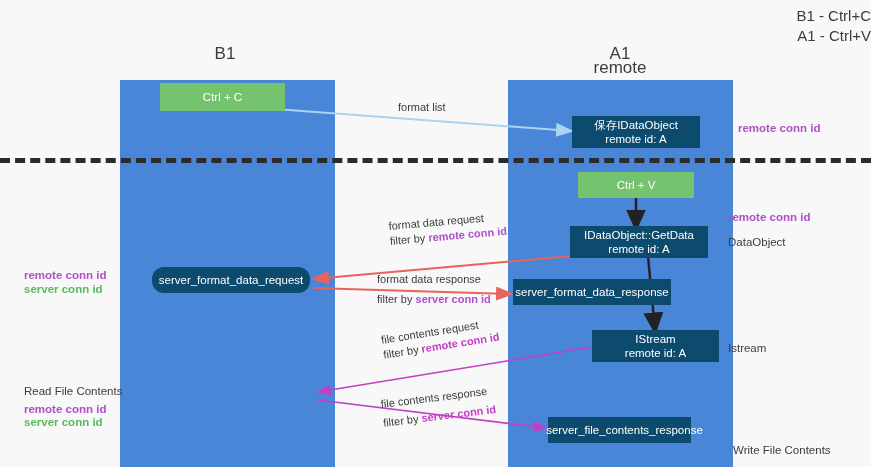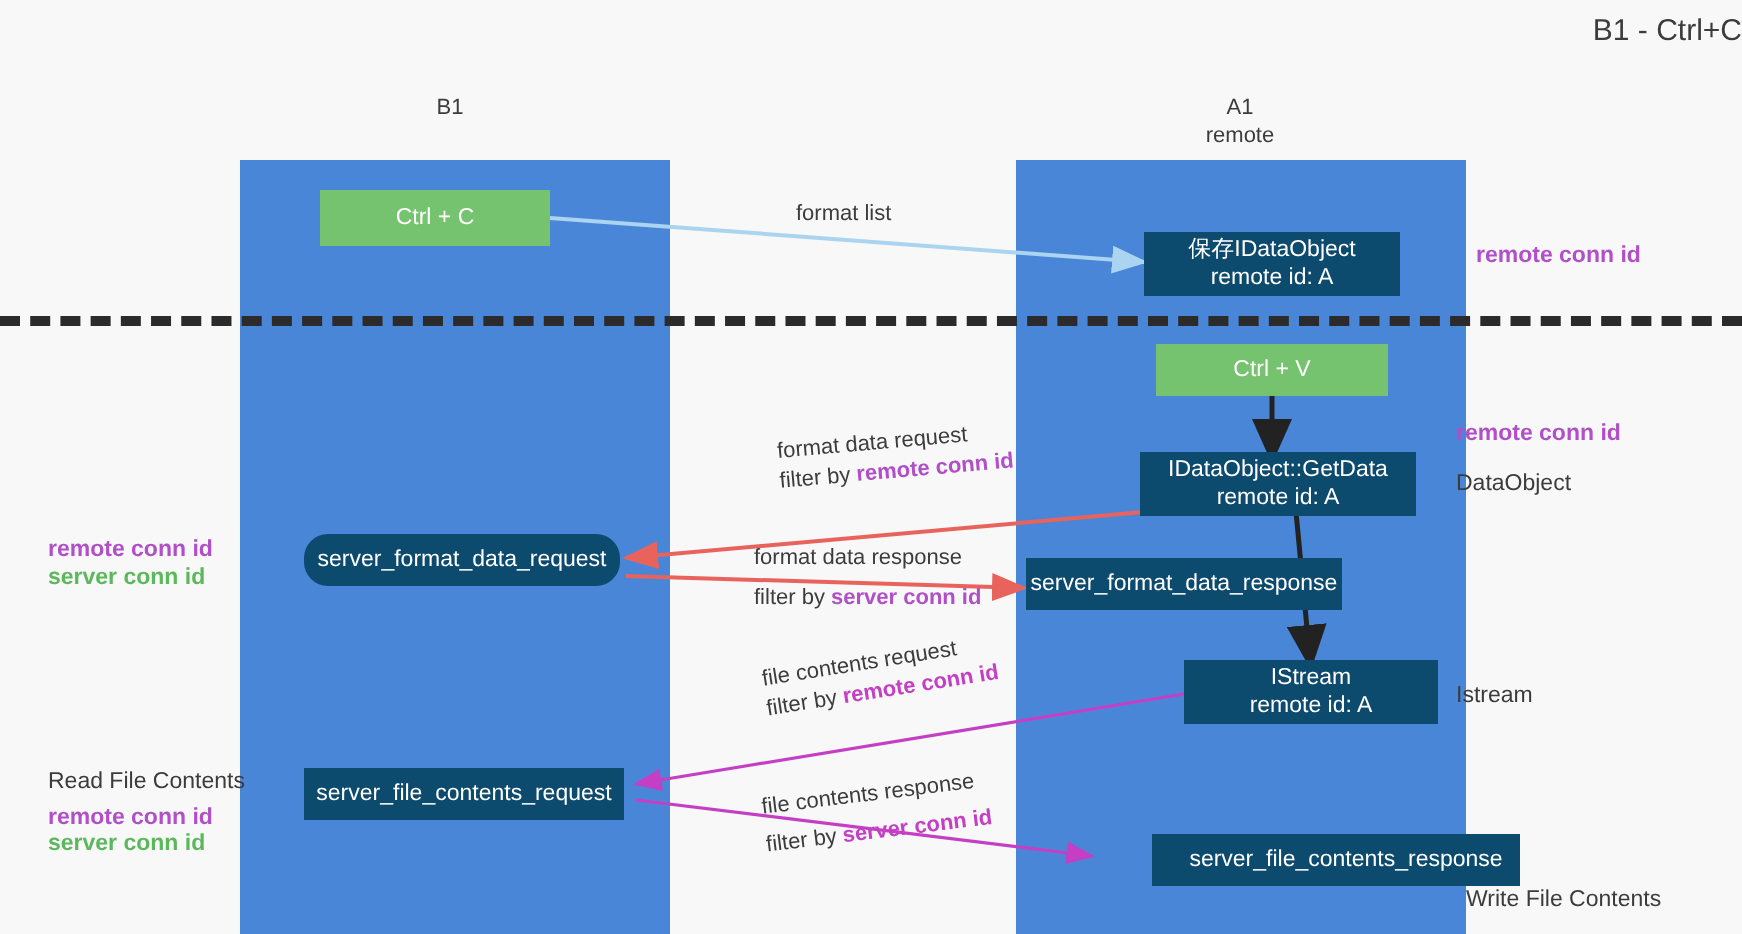--- a/index.html
+++ b/index.html
@@ -18,21 +18,21 @@
   .lane {
     position: absolute;
     background: #4a86d8;
   }
   #lane-b1 { left: 120px; top: 80px; width: 215px; height: 387px; }
   #lane-a1 { left: 508px; top: 80px; width: 225px; height: 387px; }
 
   .lane-header {
     position: absolute;
     text-align: center;
-    font-size: 11px;
+    font-size: 17px;
     color: #3c3c3c;
     line-height: 14px;
   }
   #hdr-b1 { left: 150px; top: 47px; width: 150px; }
   #hdr-a1 { left: 545px; top: 47px; width: 150px; }
 
   #title {
     position: absolute;
     left: 0; top: 6px;
     width: 871px;
@@ -97,20 +97,21 @@
     z-index: 9;
   }
 </style>
 </head>
 <body>
 
 <div id="canvas">
 
   <div id="title">
     <div>B1 - Ctrl+C</div>
+    <div>A1 - Ctrl+V</div>
   </div>
 
   <div id="hdr-b1" class="lane-header">
     <div>B1</div>
   </div>
   <div id="hdr-a1" class="lane-header">
     <div>A1</div>
     <div>remote</div>
   </div>
 
@@ -143,21 +144,21 @@
 
     <line x1="648" y1="256" x2="655" y2="330" stroke="#222222" stroke-width="2.5" marker-end="url(#ah-black)"></line>
 
     <line x1="592" y1="347" x2="318" y2="392" stroke="#c43fc4" stroke-width="1.6" marker-end="url(#ah-magenta)"></line>
 
     <line x1="318" y1="400" x2="546" y2="428" stroke="#c43fc4" stroke-width="1.6" marker-end="url(#ah-magenta)"></line>
   </svg>
 
   <div class="divider"></div>
 
-  <div class="box green" style="left:160px; top:95px; width:115px; height:28px;">
+  <div class="box green" style="left:160px; top:83px; width:125px; height:28px;">
     <span>Ctrl + C</span>
   </div>
 
   <div class="box orange" style="left:572px; top:116px; width:128px; height:32px;">
     <span>保存IDataObject</span>
     <span>remote id: A</span>
   </div>
 
   <div class="box green" style="left:578px; top:172px; width:116px; height:26px;">
     <span>Ctrl + V</span>
@@ -174,25 +175,22 @@
 
   <div class="box orange" style="left:513px; top:279px; width:158px; height:26px;">
     <span>server_format_data_response</span>
   </div>
 
   <div class="box orange" style="left:592px; top:330px; width:127px; height:32px;">
     <span>IStream</span>
     <span>remote id: A</span>
   </div>
 
-  <div class="box orange" style="left:152px; top:384px; width:160px; height:26px;">
-    <span>server_file_contents_request</span>
-  </div>
-
-  <div class="box orange" style="left:576px; top:417px; width:184px; height:26px;padding-left:10px;">
+
+  <div class="box orange" style="left:548px; top:417px; width:143px; height:26px;padding-left:10px;">
     <span>server_file_contents_response</span>
   </div>
 
   <div class="edge-label" style="left:398px; top:100px;">
     <span>format list</span>
   </div>
 
   <div class="edge-label" style="left:388px; top:219px; transform: rotate(-5deg); transform-origin: left top;">
     <div>format data request</div>
     <div>

